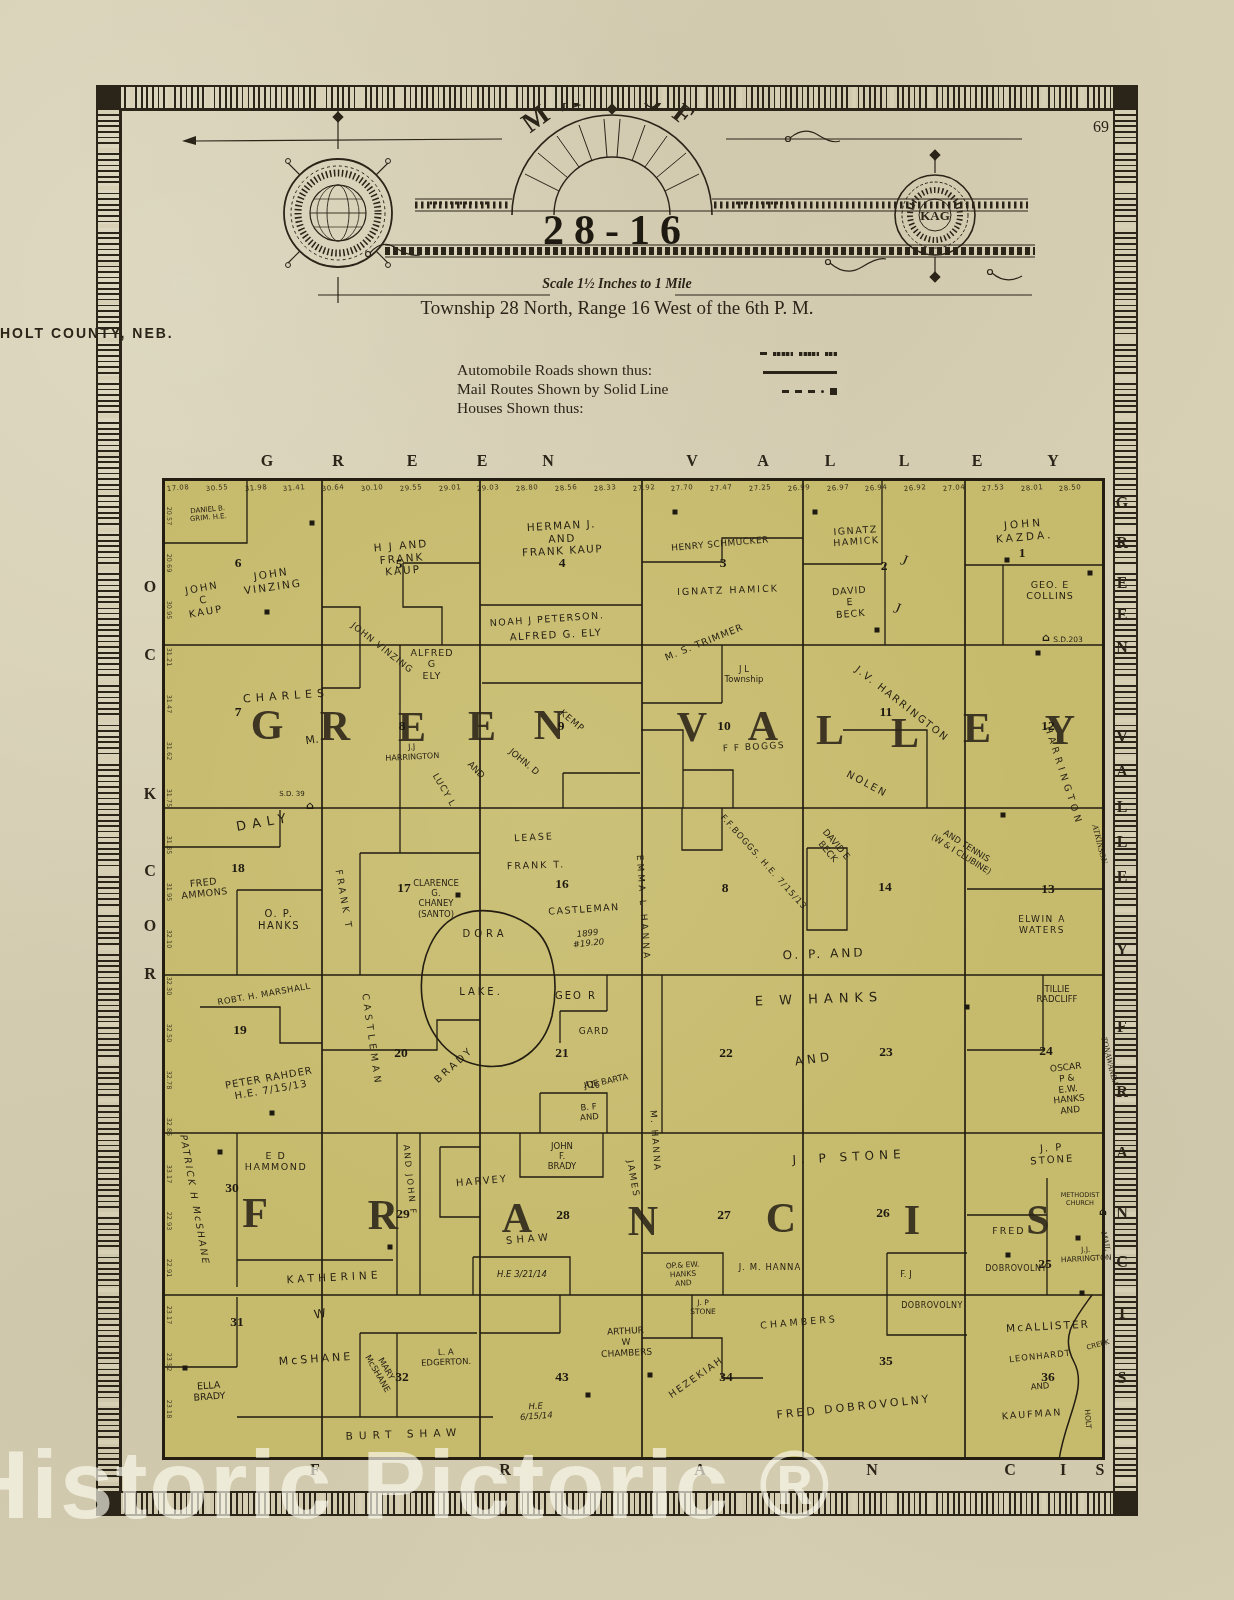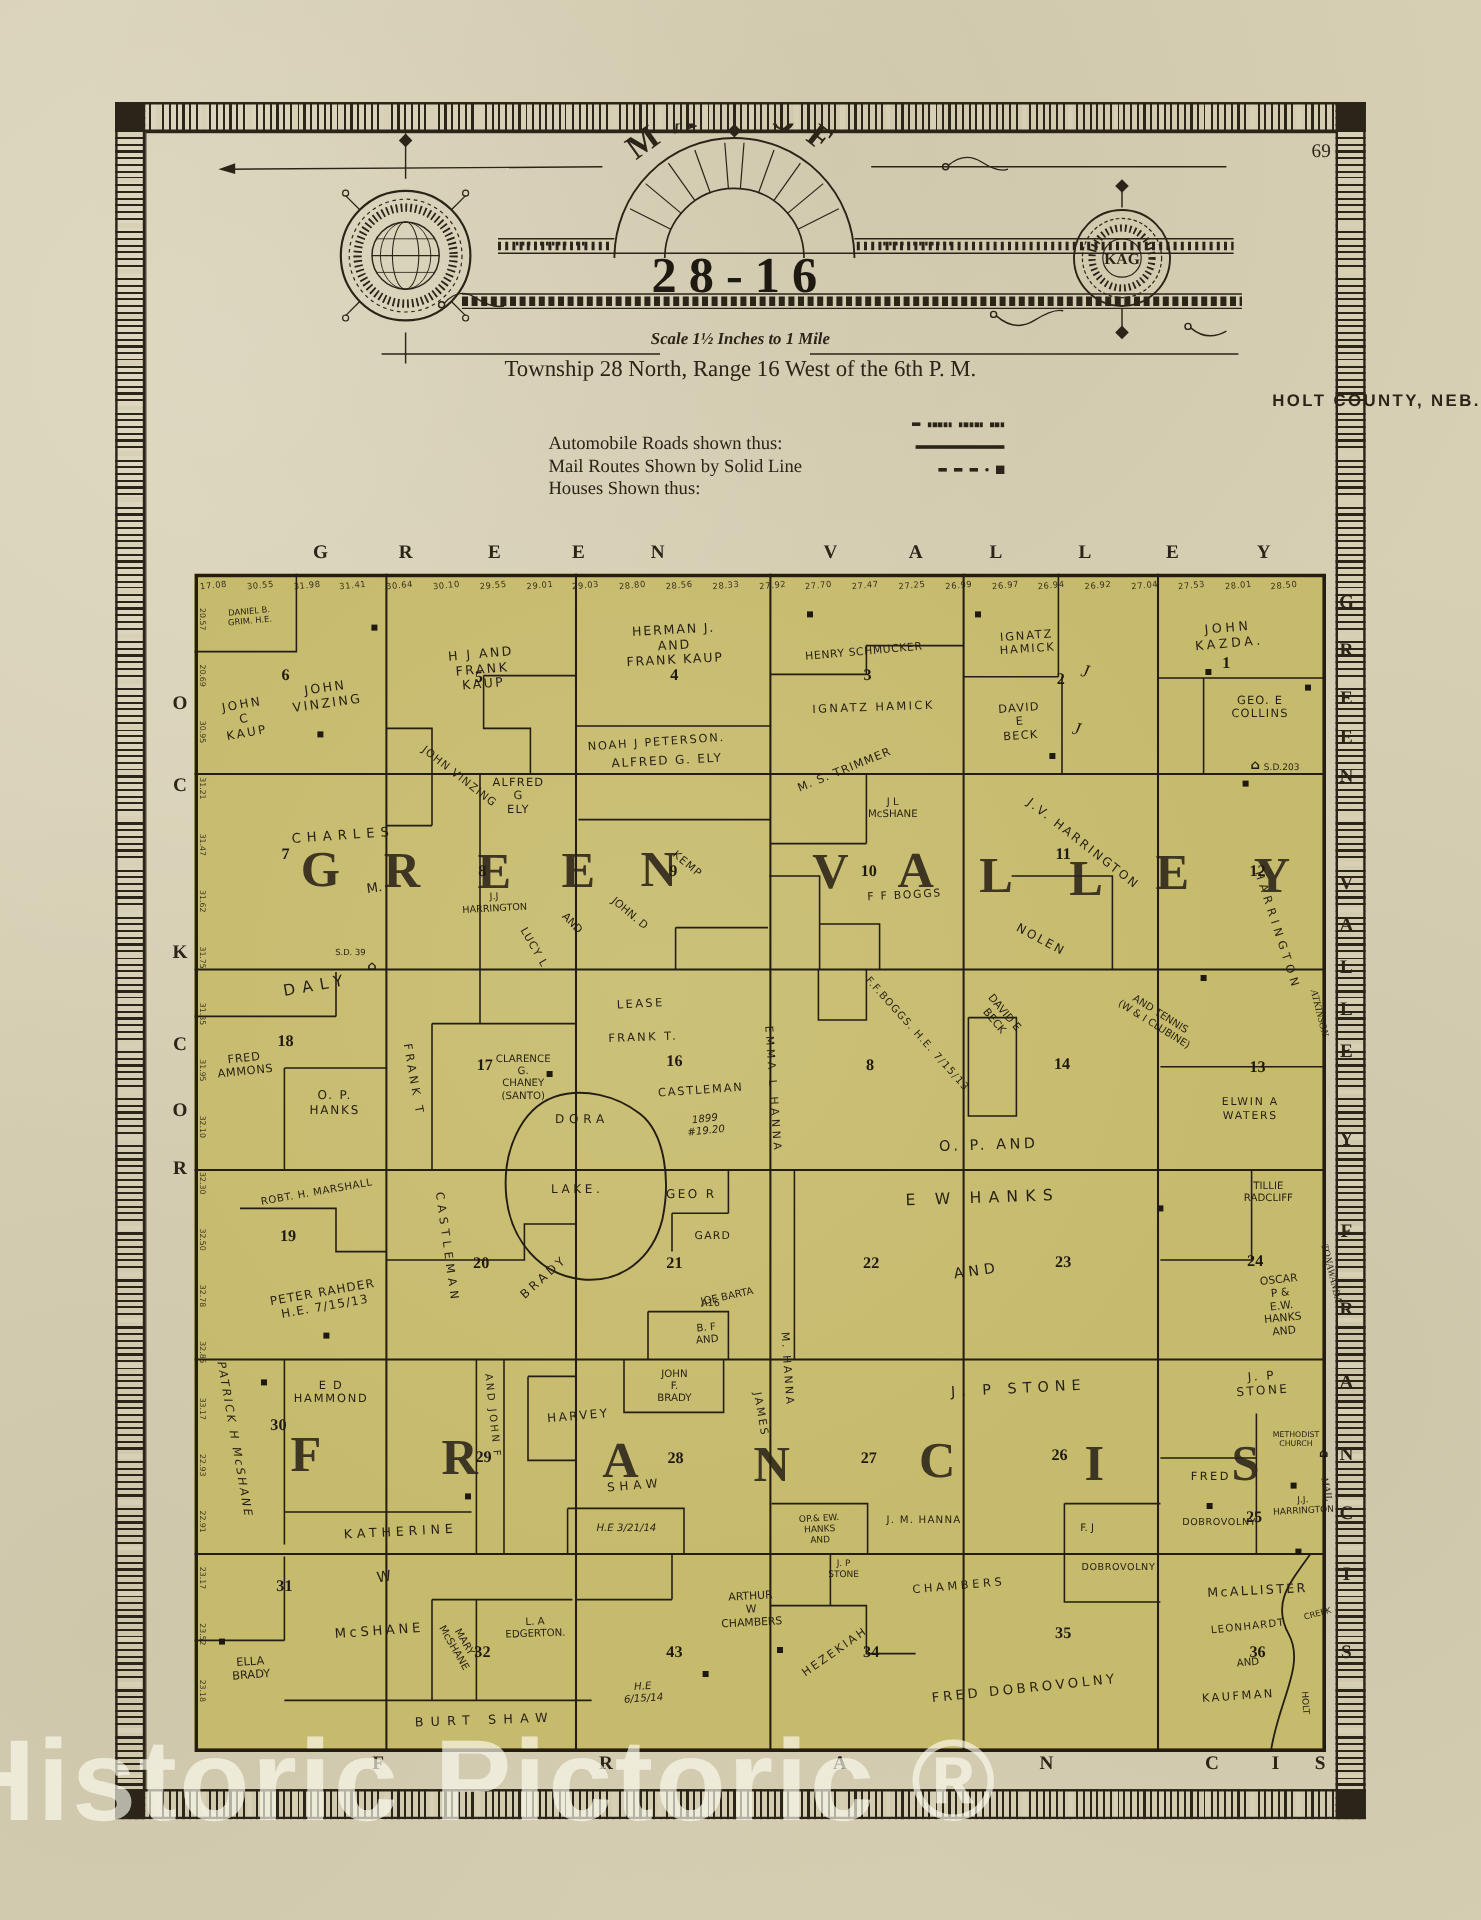--- a/index.html
+++ b/index.html
@@ -35,21 +35,21 @@
   #page-number{position:absolute;left:1093px;top:118px;font-family:"Liberation Serif",serif;
     font-size:16px;z-index:3;}
   #header-svg{position:absolute;left:130px;top:103px;z-index:2;}
   #map-title{position:absolute;left:0;top:206px;width:1234px;text-align:center;
     font-family:"Liberation Serif",serif;font-weight:bold;font-size:42px;letter-spacing:10px;
     color:#1f1a11;z-index:3;}
   #scale-line{position:absolute;left:0;top:276px;width:1234px;text-align:center;
     font-family:"Liberation Serif",serif;font-style:italic;font-weight:bold;font-size:14px;z-index:3;}
   #township-line{position:absolute;left:0;top:297px;width:1234px;text-align:center;
     font-family:"Liberation Serif",serif;font-size:19px;z-index:3;}
-  #county-line{position:absolute;left:0;top:325px;width:1234px;text-align:right;
+  #county-line{position:absolute;left:0;top:325px;width:1234px;text-align:left;
     font-family:"Liberation Sans",sans-serif;font-weight:bold;font-size:14px;letter-spacing:2px;z-index:3;}
   #legend{position:absolute;left:457px;top:344px;width:380px;z-index:3;}
   .legend-row{display:flex;align-items:center;justify-content:space-between;height:19px;}
   .legend-label{font-family:"Liberation Serif",serif;font-size:15.5px;white-space:nowrap;margin-top:32px;}
   .legend-sym{display:flex;align-items:center;gap:6px;min-width:86px;justify-content:flex-end;}
   .dash-s{display:inline-block;width:7px;height:3px;background:var(--ink);}
   .dash-l{display:inline-block;width:20px;height:4px;
     background:repeating-linear-gradient(90deg,var(--ink) 0 3px, rgba(43,36,24,.35) 3px 4.5px);}
   .solid-l{display:inline-block;width:74px;height:3.5px;background:var(--ink);}
   .dot{display:inline-block;width:3px;height:3px;background:var(--ink);border-radius:50%;}
@@ -299,21 +299,21 @@
       <span class="lbl" style="left: 130px; top: 316px; font-size: 7px; transform: translate(-50%, -50%) rotate(0deg);">S.D. 39</span>
       <span class="lbl" style="left: 270px; top: 186px; font-size: 9.5px; letter-spacing: 1px; transform: translate(-50%, -50%) rotate(0deg);">ALFRED
 G
 ELY</span>
       <span class="lbl" style="left: 394px; top: 157px; font-size: 10px; letter-spacing: 1.5px; transform: translate(-50%, -50%) rotate(-3deg);">ALFRED G. ELY</span>
       <span class="lbl" style="left: 282px; top: 312px; font-size: 9px; letter-spacing: 1px; transform: translate(-50%, -50%) rotate(60deg);">LUCY L</span>
       <span class="lbl" style="left: 314px; top: 292px; font-size: 9px; transform: translate(-50%, -50%) rotate(45deg);">AND</span>
       <span class="lbl" style="left: 362px; top: 284px; font-size: 9px; transform: translate(-50%, -50%) rotate(40deg);">JOHN. D</span>
       <span class="lbl" style="left: 410px; top: 243px; font-size: 9px; letter-spacing: 1px; transform: translate(-50%, -50%) rotate(40deg);">KEMP</span>
       <span class="lbl" style="left: 582px; top: 196px; font-size: 8.5px; transform: translate(-50%, -50%) rotate(0deg);">J L
-McSHANE</span>
+Township</span>
       <span class="lbl" style="left: 592px; top: 269px; font-size: 9px; letter-spacing: 1.5px; transform: translate(-50%, -50%) rotate(-3deg);">F F BOGGS</span>
       <span class="lbl" style="left: 740px; top: 226px; font-size: 10px; letter-spacing: 2px; transform: translate(-50%, -50%) rotate(38deg);">J.V. HARRINGTON</span>
       <span class="lbl" style="left: 705px; top: 306px; font-size: 10px; letter-spacing: 2px; transform: translate(-50%, -50%) rotate(28deg);">NOLEN</span>
       <span class="lbl" style="left: 902px; top: 298px; font-size: 9.5px; letter-spacing: 4px; transform: translate(-50%, -50%) rotate(72deg);">HARRINGTON</span>
       <span class="lbl" style="left: 102px; top: 344px; font-size: 13px; letter-spacing: 6px; transform: translate(-50%, -50%) rotate(-10deg);">DALY</span>
       <span class="lbl" style="left: 42px; top: 410px; font-size: 9.5px; letter-spacing: 0.5px; transform: translate(-50%, -50%) rotate(-6deg);">FRED
 AMMONS</span>
       <span class="lbl" style="left: 117px; top: 442px; font-size: 10px; letter-spacing: 1.5px; transform: translate(-50%, -50%) rotate(0deg);">O. P.
 HANKS</span>
       <span class="lbl" style="left: 182px; top: 422px; font-size: 9.5px; letter-spacing: 3px; transform: translate(-50%, -50%) rotate(80deg);">FRANK T</span>

